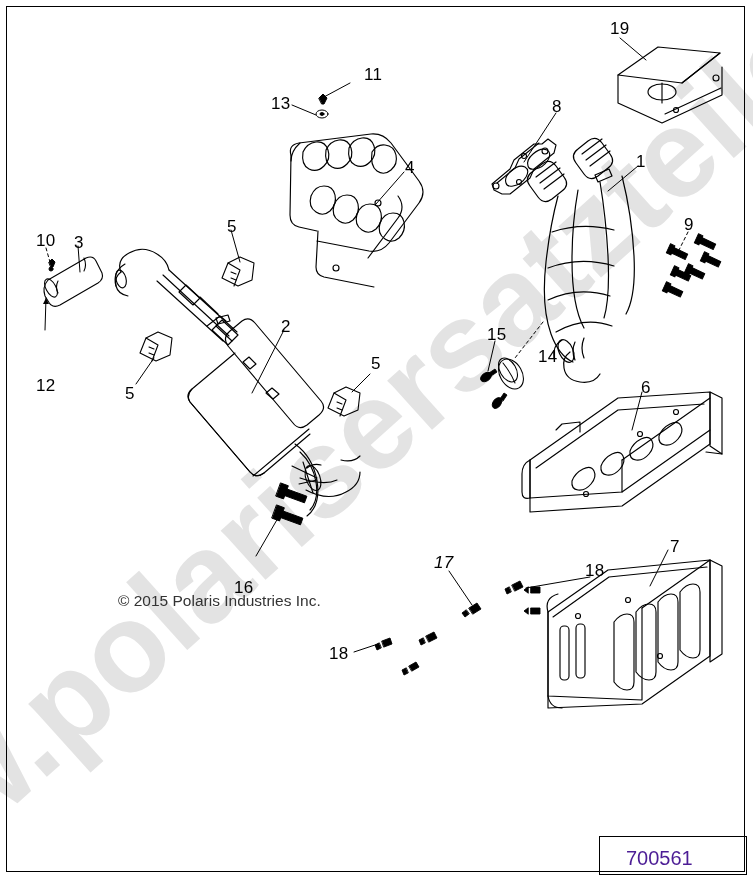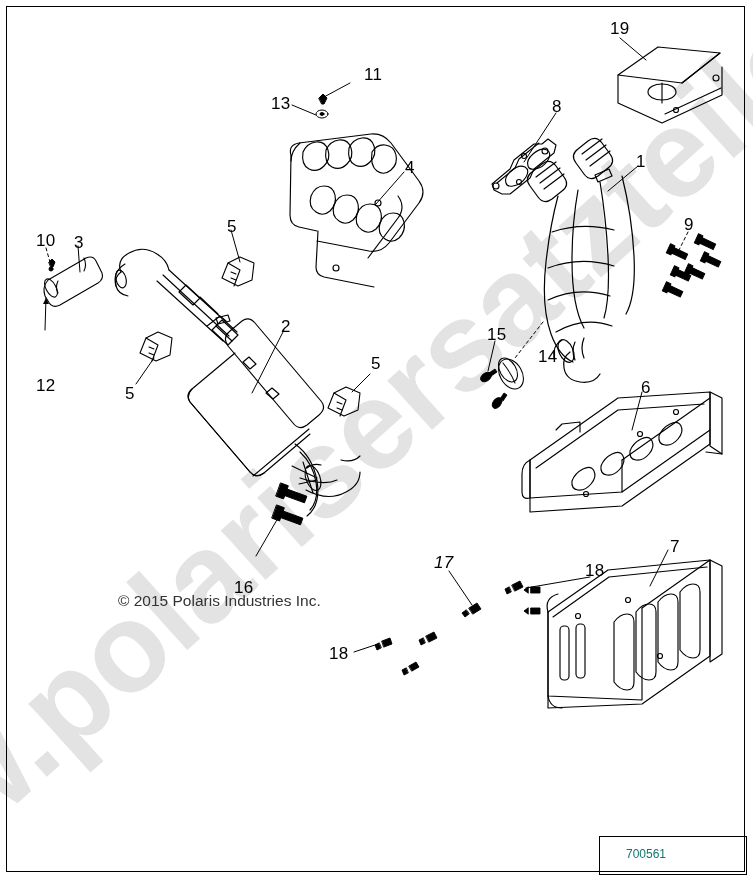--- a/index.html
+++ b/index.html
@@ -2,21 +2,21 @@
 <html><head>
 <meta charset="utf-8">
 <style>
   html,body{margin:0;padding:0;background:#ffffff;}
   body{font-family:"Liberation Sans",sans-serif;}
   #page{position:relative;width:753px;height:881px;background:#fff;overflow:hidden;}
   #frame{position:absolute;left:6px;top:6px;width:739px;height:866px;border:1.2px solid #000;box-sizing:border-box;}
   svg{display:block;}
   .callout{position:absolute;font-family:"Liberation Sans",sans-serif;font-size:17px;color:#000000;letter-spacing:0.3px;white-space:nowrap;}
   .copy{position:absolute;font-family:"Liberation Sans",sans-serif;font-size:15.5px;color:#333;white-space:nowrap;}
-  .partno{position:absolute;font-family:"Liberation Sans",sans-serif;font-size:12px;color:#0f766e;white-space:nowrap;}
+  .partno{position:absolute;font-family:"Liberation Sans",sans-serif;font-size:20px;color:#4c1d95;white-space:nowrap;}
   #partno-box{position:absolute;right:6px;bottom:6px;width:148px;height:39px;border:1.2px solid #000;box-sizing:border-box;background:#fff;}
   #wm{position:absolute;left:0;top:0;width:753px;height:881px;pointer-events:none;}
   .wmtext{font-family:"Liberation Sans",sans-serif;font-weight:bold;fill:#e3e3e3;}
   .art{position:absolute;left:0;top:0;width:753px;height:881px;pointer-events:none;}
   .ln{stroke:#000;fill:none;}
 </style>
 </head>
 <body>
 
 <div id="page">

